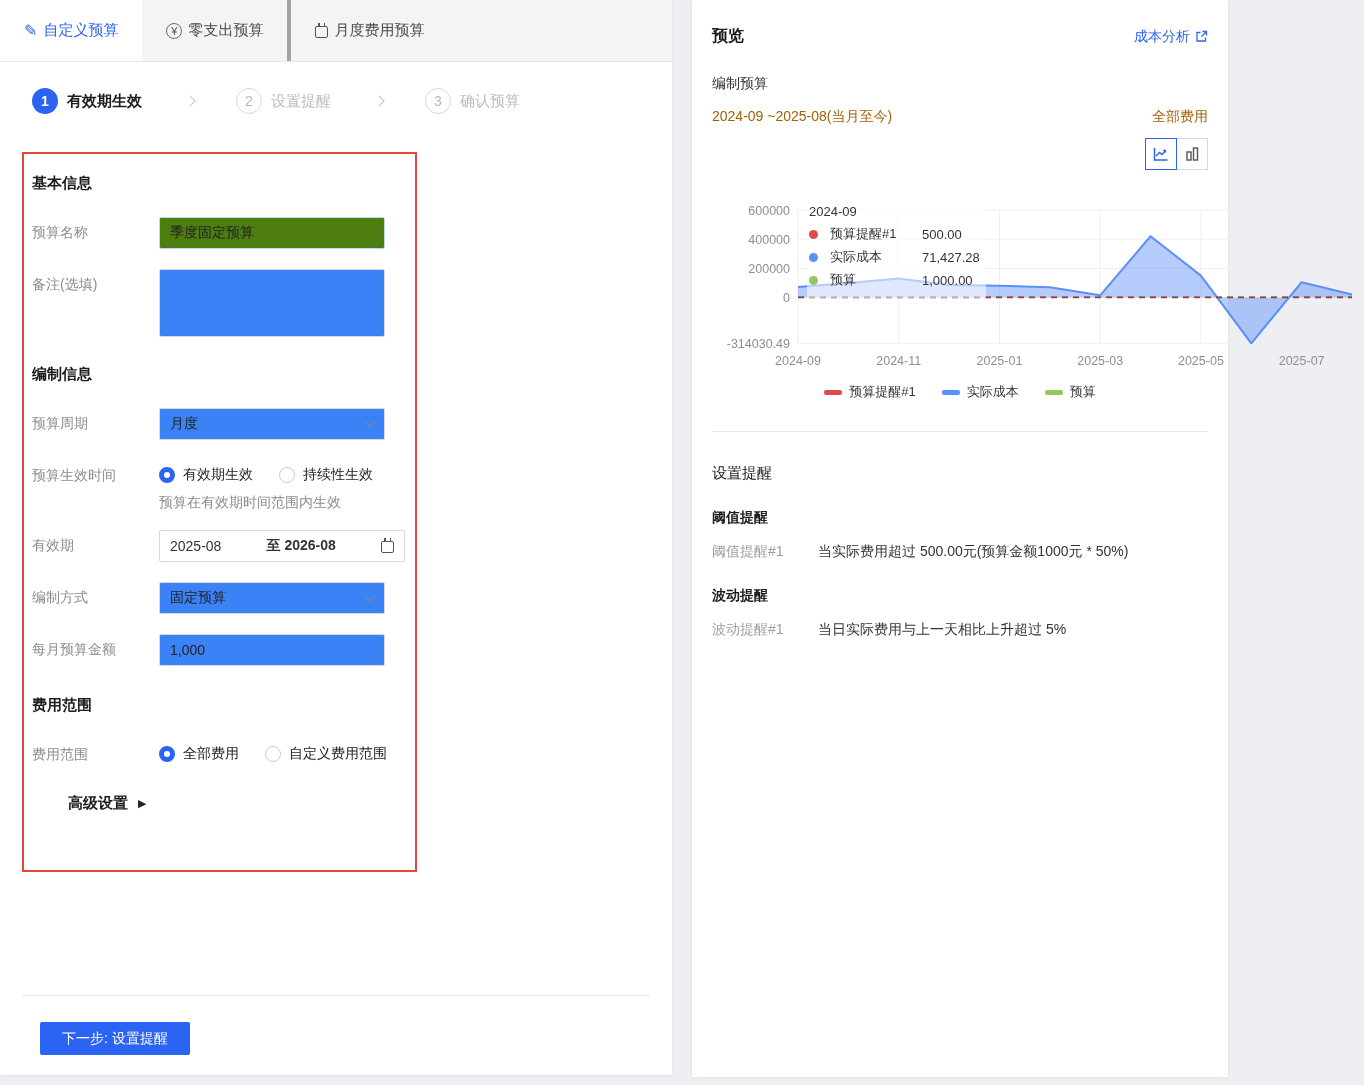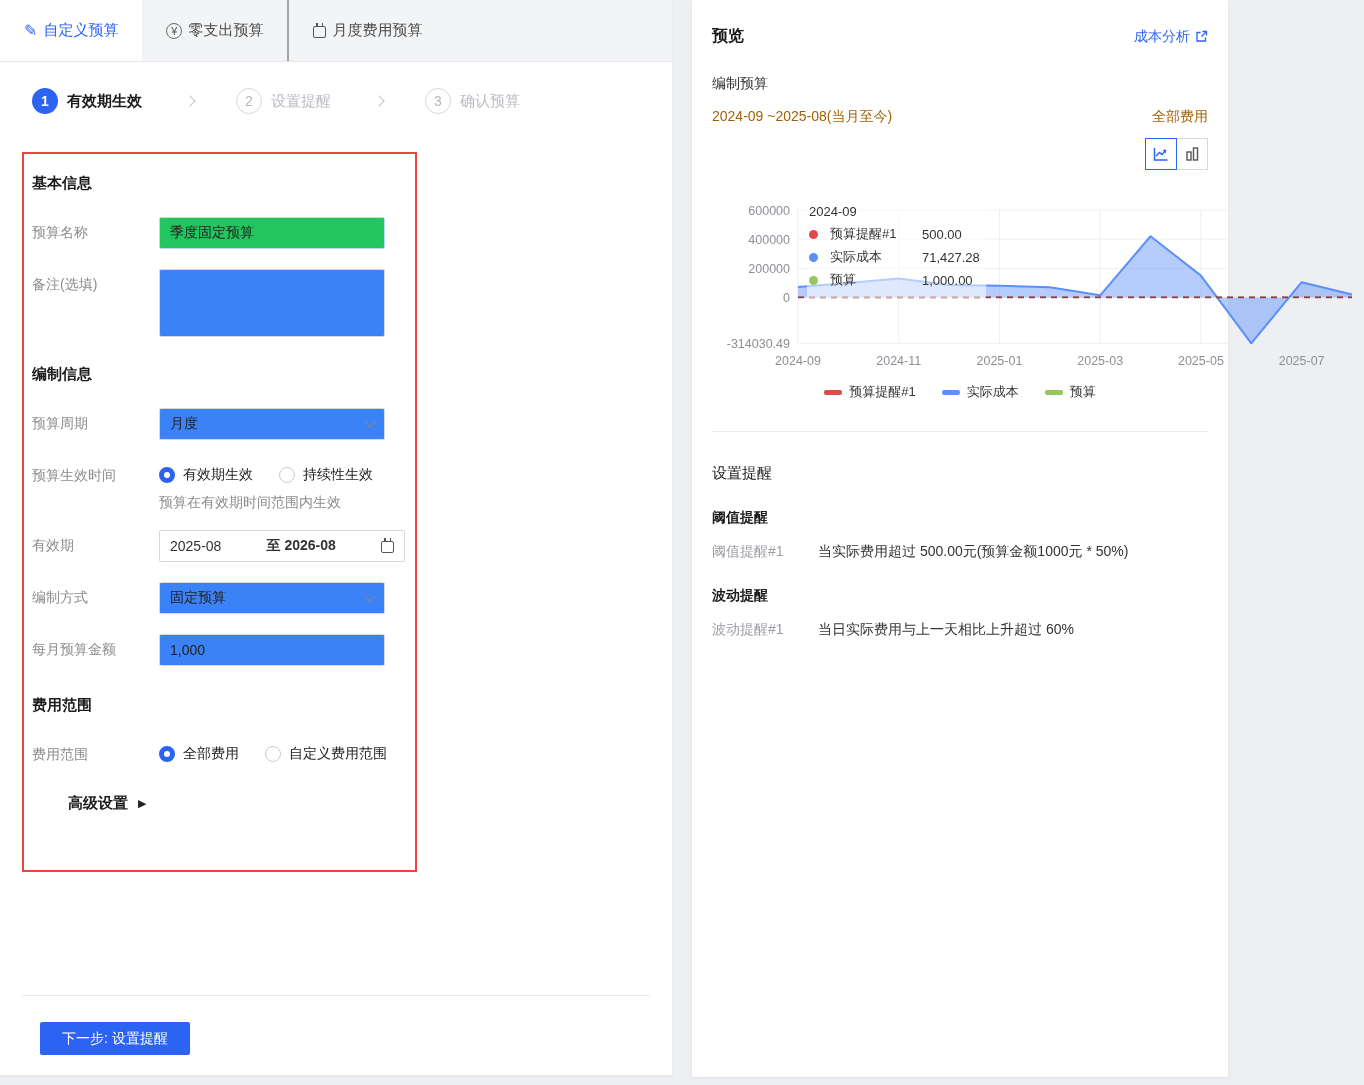--- a/index.html
+++ b/index.html
@@ -4,21 +4,21 @@
 <style>
   * { margin:0; padding:0; box-sizing:border-box; }
   html,body { width:1364px; height:1085px; background:#edeff3;
     font-family:"Liberation Sans","DejaVu Sans",sans-serif; color:#333; font-size:14px; }
   .card { position:absolute; background:#fff; box-shadow:0 1px 3px rgba(60,70,90,.08); }
   #left-card { left:0; top:0; width:672px; height:1075px; }
   #right-card { left:692px; top:0; width:536px; height:1077px; padding:20px 20px; }
 
   
   .tabbar { display:flex; height:62px; background:#f3f4f6; border-bottom:1px solid #e7e8ec; }
-  .tab { display:flex; align-items:center; gap:6px; padding:0 24px; font-size:15px; color:#4a4a4a; cursor:pointer; border-left:2px solid #a3a3a3; }
+  .tab { display:flex; align-items:center; gap:6px; padding:0 24px; font-size:15px; color:#4a4a4a; cursor:pointer; border-left:4px solid #a3a3a3; }
   .tab:first-child { border-left:none; }
   .tab.active { background:#fff; color:#2b63f2; border-left:none; }
   .tab.active + .tab { border-left:none; }
   .pencil { color:#2b63f2; font-size:16px; }
   .yen { width:16px; height:16px; border:1px solid #6b6b6b; border-radius:50%; display:inline-flex; align-items:center; justify-content:center; font-size:11px; color:#555; }
   .cal { width:13px; height:12px; border:1.5px solid #555; border-radius:2px; display:inline-block; position:relative; margin-top:2px; }
   .cal::before,.cal::after { content:""; position:absolute; top:-4px; width:1.5px; height:3px; background:#555; }
   .cal::before { left:2px; } .cal::after { right:2px; }
 
   
@@ -30,21 +30,21 @@
   .step.active .step-label { font-weight:700; color:#1c1c1c; font-size:15px; }
   .step.inactive .step-label { color:#b9bcc2; font-size:15px; }
   .step-sep { width:8px; height:8px; border-top:1.5px solid #c3c6cc; border-right:1.5px solid #c3c6cc; transform:rotate(45deg); margin:0 42px 0 44px; }
 
   
   .form-box { position:absolute; left:22px; top:152px; width:395px; height:720px; border:2px solid #e8453c; padding:12px 10px 12px 8px; }
   .sec-title { font-size:15px; font-weight:700; color:#1c1c1c; margin:8px 0 24px 0; }
   .frow { display:flex; align-items:flex-start; margin-bottom:20px; }
   .frow > .flabel { width:127px; padding-top:7px; color:#8c8c8c; flex:none; }
   .ctrl { width:226px; height:32px; border:1px solid #d9d9d9; border-radius:2px; font-size:14px; color:#222; padding:0 10px; background:#3b82f6; font-family:inherit; }
-  input.ctrl.hl { background:#22c55e; border-color:#bcd7fb; }
+  input.ctrl.hl { background:#4d7c0f; border-color:#bcd7fb; }
   textarea.ctrl { height:68px; resize:none; padding-top:6px; }
   .select { display:flex; align-items:center; justify-content:space-between; cursor:pointer; }
   .chev-down { width:8px; height:8px; border-right:1.5px solid #888; border-bottom:1.5px solid #888; transform:rotate(45deg); margin-top:-4px; }
   .radio-group { display:flex; align-items:center; gap:26px; padding-top:6px; }
   .radio-item { display:flex; align-items:center; gap:8px; cursor:pointer; color:#222; }
   .radio { width:16px; height:16px; border-radius:50%; flex:none; background:#fff; }
   .radio.on { border:5px solid #2b63f2; }
   .radio.off { border:1px solid #c9ccd2; }
   .hint { color:#8c8c8c; margin-top:10px; }
   .daterange { width:248px; height:32px; border:1px solid #d9d9d9; border-radius:2px; display:flex; align-items:center; padding:0 10px; gap:4px; cursor:pointer; }
@@ -313,15 +313,15 @@
 
   <div class="alert-sub">阈值提醒</div>
   <div class="alert-row">
     <span class="alabel">阈值提醒#1</span>
     <span class="atext">当实际费用超过 500.00元(预算金额1000元 * 50%)</span>
   </div>
 
   <div class="alert-sub">波动提醒</div>
   <div class="alert-row">
     <span class="alabel">波动提醒#1</span>
-    <span class="atext">当日实际费用与上一天相比上升超过 60%</span>
+    <span class="atext">当日实际费用与上一天相比上升超过 5%</span>
   </div>
 </div>
 
 </body></html>

